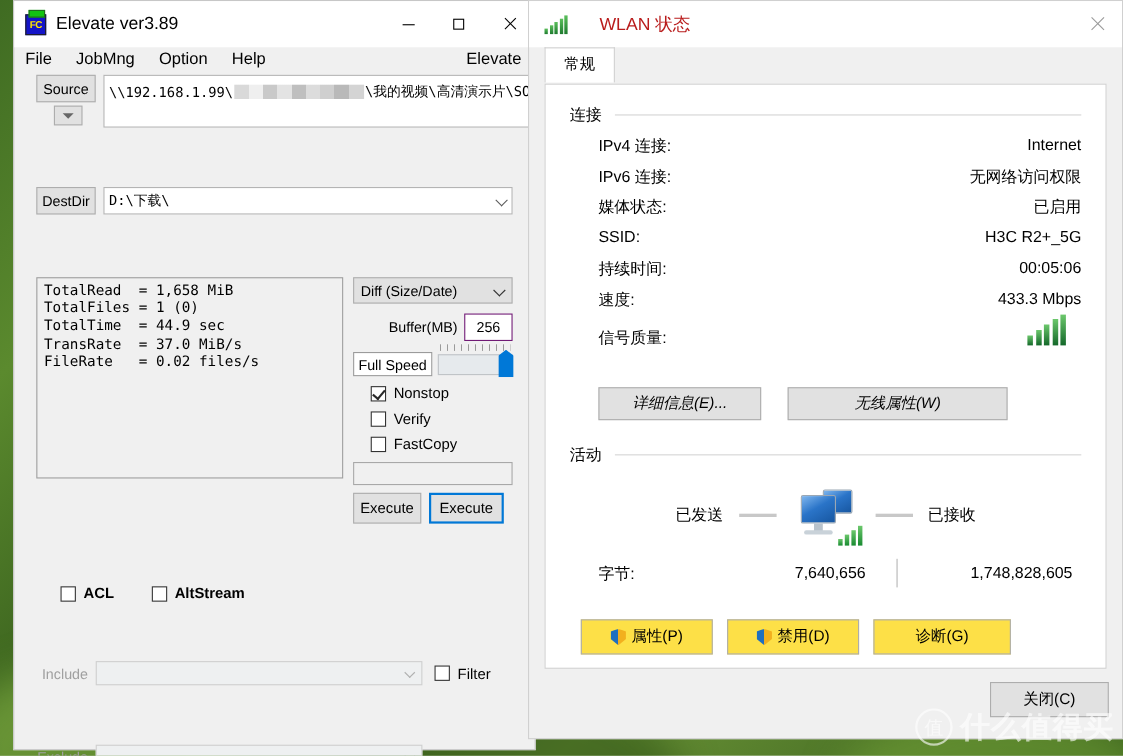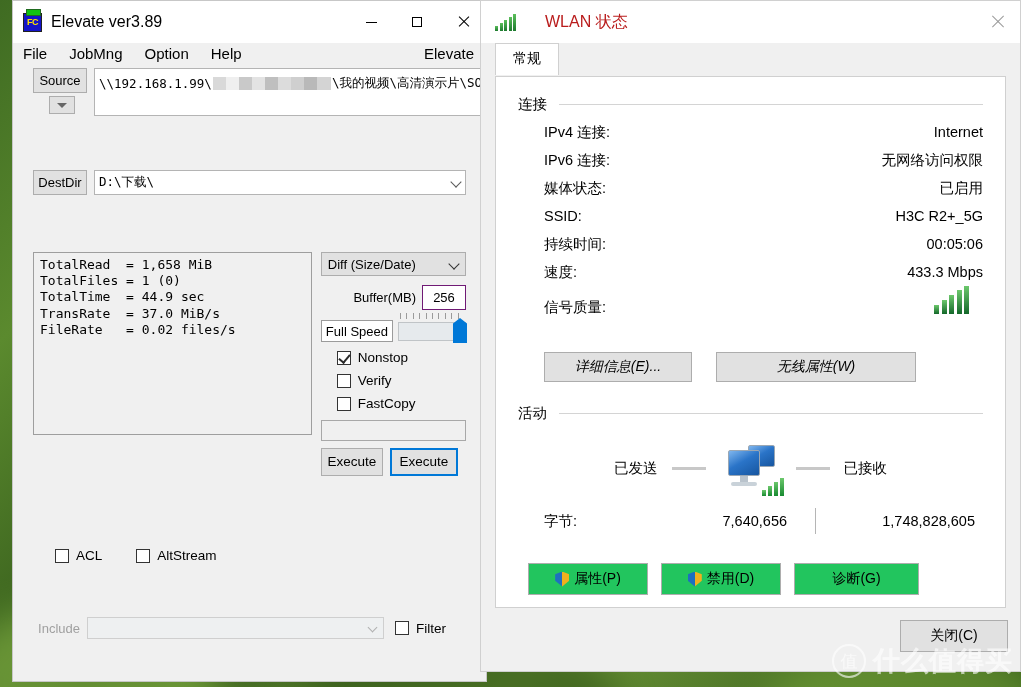--- a/index.html
+++ b/index.html
@@ -177,21 +177,21 @@
   }
   .opt-btns { margin-top:7px; display:flex; gap:7px; }
   .listing-btn { width:62px; height:28px; text-align:center; line-height:26px; padding:0; font-size:13.5px; }
   .execute-btn {
     width:68px; height:28px; text-align:center; line-height:24px; padding:0; font-size:13.5px;
     background:#e1e1e1; border:2px solid #0078d7; color:#000; cursor:default;
     font-family:"Liberation Sans",sans-serif;
   }
 
   .fc-acl-row { display:flex; align-items:center; margin-top:8px; padding-left:22px; }
-  .fc-acl-row .chk-row { margin-top:16px; margin-left:0; margin-right:34px; }
+  .fc-acl-row .chk-row { margin-top:0; margin-left:0; margin-right:34px;font-weight:bold; }
 
   .filt-row { display:flex; align-items:center; margin-top:6px; }
   .filt-label { width:54px; font-size:13px; color:#a0a0a0; text-align:right; padding-right:7px; }
   .filt-field {
     flex:1; height:22px; background:#eef0f1; border:1px solid #cfcfcf; position:relative;
   }
   .filt-chev {
     position:absolute; right:7px; top:6px; width:7px;height:7px;
     border-right:1.3px solid #b0b0b0; border-bottom:1.3px solid #b0b0b0; transform: rotate(45deg);
   }
@@ -273,21 +273,21 @@
   .pc-bars i { width:4px; background: linear-gradient(180deg,#6cc86c,#188a31); display:block; }
 
   .bytes-row { display:flex; align-items:center; padding-left:26px; margin-top:6px; height:32px; }
   .bytes-k { font-size:14.5px; }
   .bytes-sent { width:210px; text-align:right; font-size:14.5px; }
   .bytes-sep { width:1px; height:26px; background:#b5b5b5; margin:0 28px; }
   .bytes-recv { flex:1; text-align:right; font-size:14.5px; padding-right:8px; }
 
   .w-bottom-btns { display:flex; gap:13px; padding-left:10px; margin-top:26px; }
   .w-btn2 {
-    background:#22c55e; border:1px solid #adadad; font-size:14px; height:32px;
+    background:#fde047; border:1px solid #adadad; font-size:14px; height:32px;
     display:flex; align-items:center; justify-content:center; gap:5px; cursor:default;
     font-family:"Liberation Sans",sans-serif;
   }
   .w-btn2.b1{width:120px;} .w-btn2.b2{width:120px;} .w-btn2.b3{width:125px;}
   .shield {
     width:14px; height:15px; flex:none;
     background: linear-gradient(90deg,#1f6fbf 0 50%, #f2b01e 50% 100%);
     clip-path: polygon(50% 0,100% 18%,100% 62%,50% 100%,0 62%,0 18%);
   }
   .w-footer { height:63px; flex:none; position:relative; }

